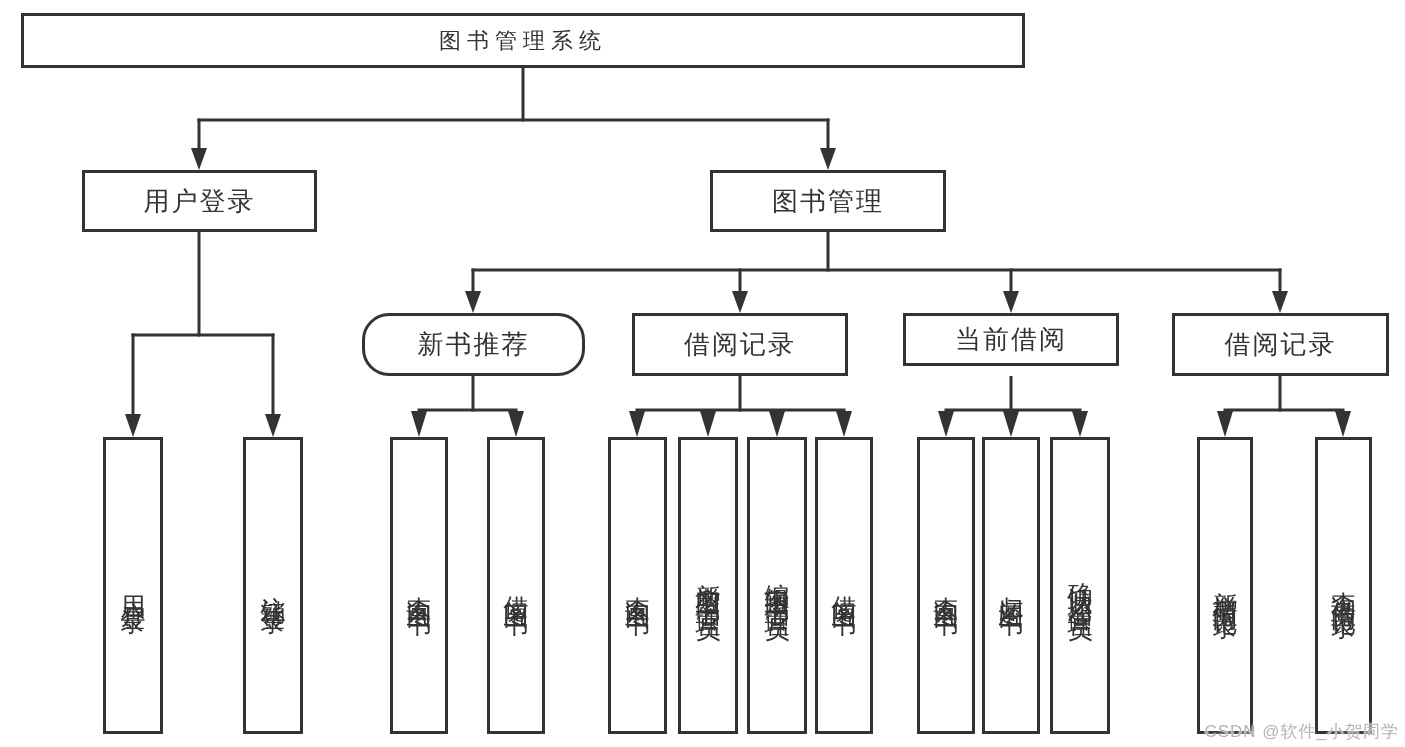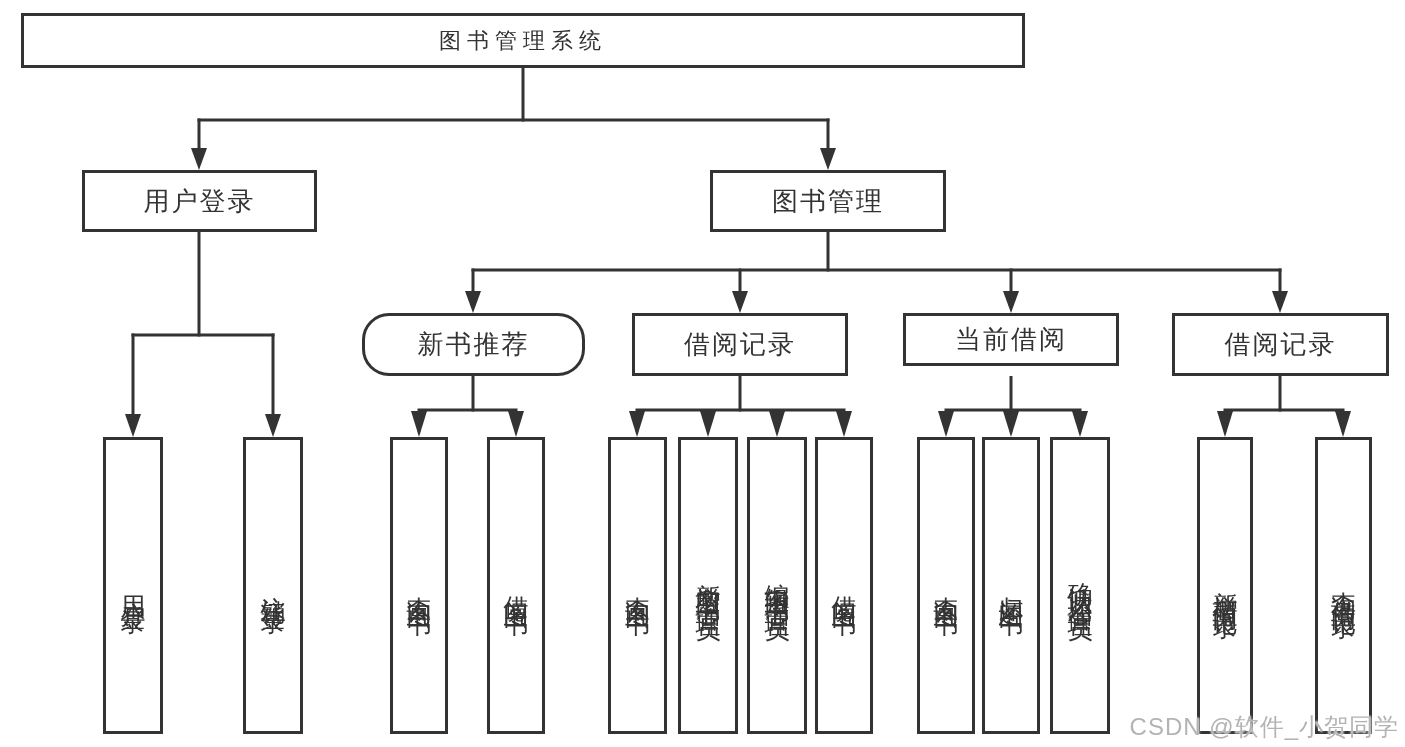--- a/index.html
+++ b/index.html
@@ -50,21 +50,21 @@
     font-size: 25px;
     letter-spacing: 5px;
     line-height: 1;
     color: #333333;
   }
   #watermark {
     position: absolute;
     right: 6px;
     bottom: 4px;
     z-index: 5;
-    font-size: 24px;
+    font-size: 17px;
     color: #b3b3b6;
     letter-spacing: 1px;
     text-shadow: 0 0 2px #ffffff, 0 0 3px #ffffff;
     white-space: nowrap;
   }
 </style>
 </head>
 <body>
 
 <div id="canvas">

